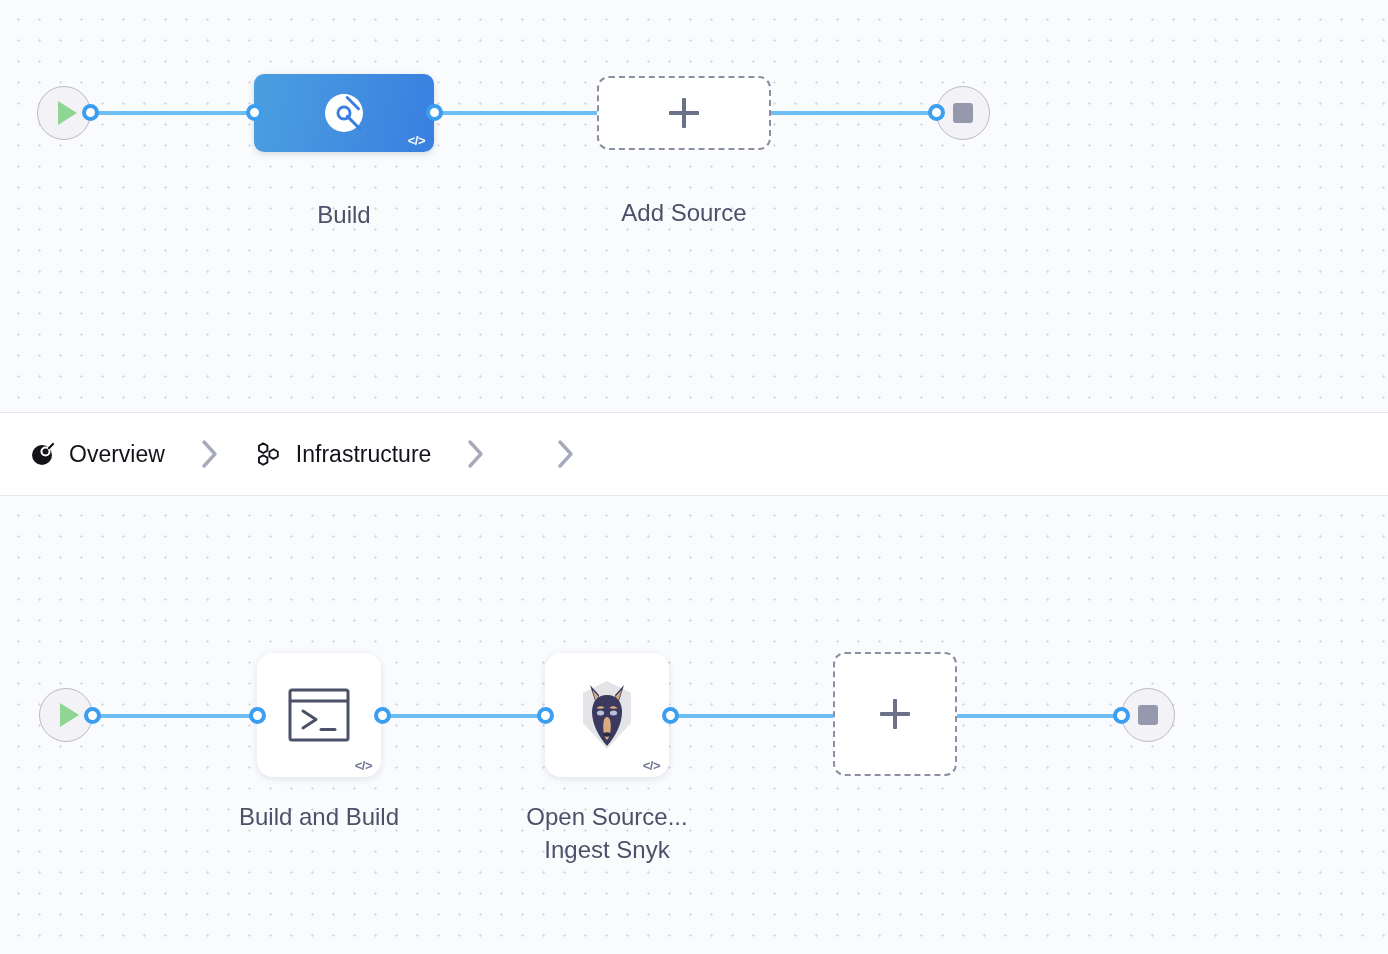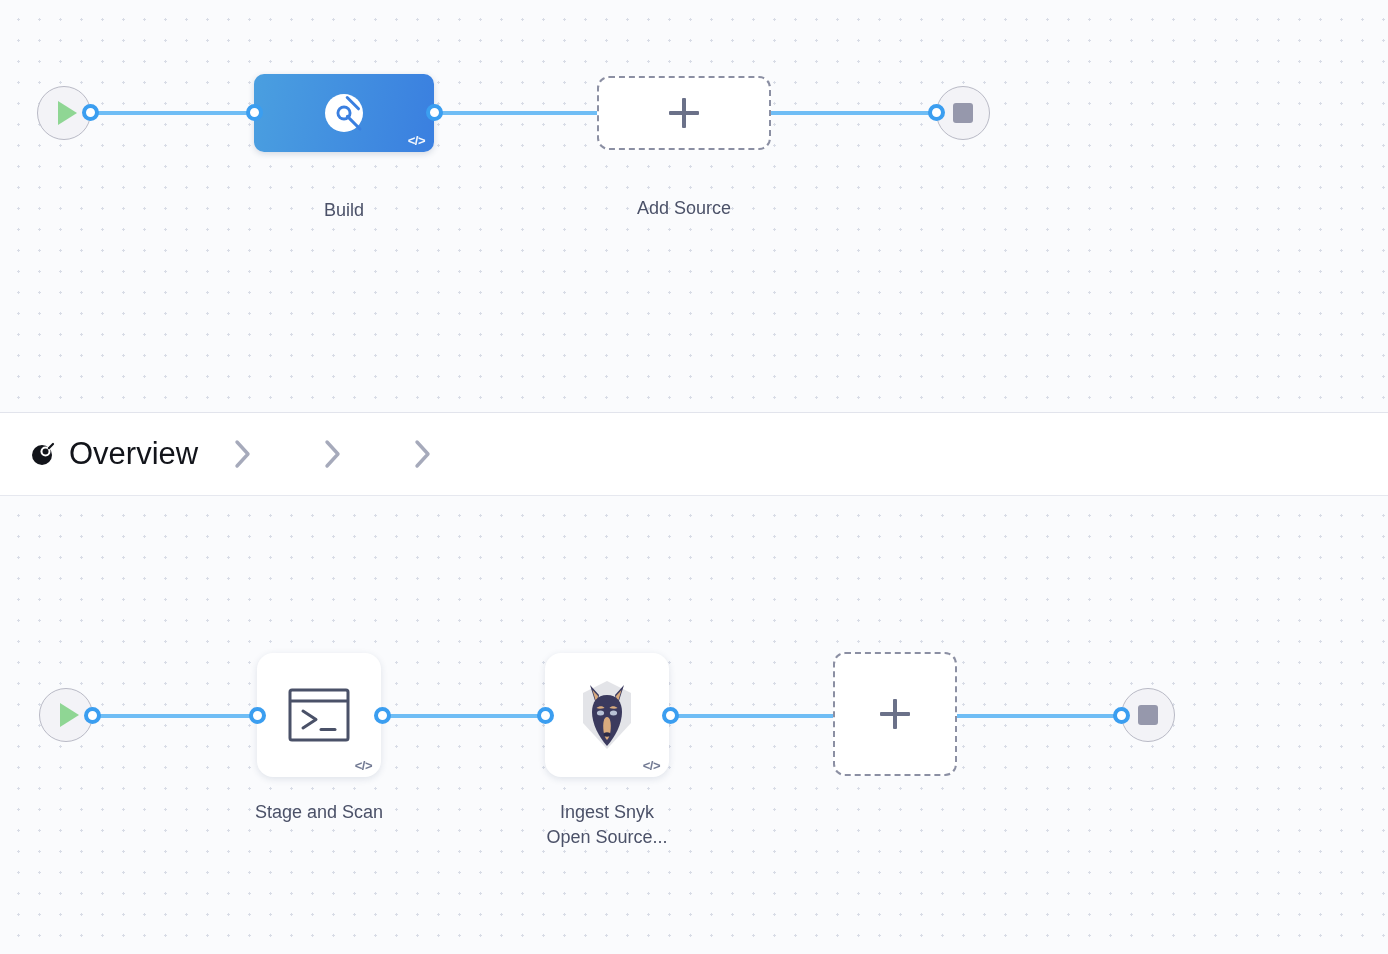--- a/index.html
+++ b/index.html
@@ -143,21 +143,21 @@
   .step-icon {
     position: absolute;
     left: 50%; top: 50%;
     transform: translate(-50%, -50%);
   }
 
   
   .node-label {
     position: absolute;
     text-align: center;
-    font-size: 18px;
+    font-size: 24px;
     color: #4b5168;
     line-height: 1.38;
     z-index: 3;
   }
 
   
   .tabbar {
     position: absolute;
     top: 412px;
     left: 0;
@@ -173,21 +173,21 @@
   }
   .tab {
     display: flex;
     align-items: center;
     gap: 13px;
     height: 84px;
     position: relative;
     cursor: pointer;
   }
   .tab-label {
-    font-size: 31px;
+    font-size: 23px;
     color: #12141a;
     white-space: nowrap;
   }
   .tab.active .tab-label { font-weight: 700; }
   .tab.active::after {
     content: "";
     position: absolute;
     left: 0; right: 0;
     bottom: 0;
     height: 5px;
@@ -256,20 +256,32 @@
       </span>
       <span class="tab-label">Overview</span>
     </div>
 
     <span class="chev">
       <svg width="22" height="34" viewBox="0 0 22 34">
         <path fill="none" stroke="#a6aabb" stroke-width="3.4" stroke-linecap="round" stroke-linejoin="round" d="M5 5 L16 17 L5 29"></path>
       </svg>
     </span>
 
+    <div class="tab">
+      <span class="tab-ico">
+        <svg width="28" height="28" viewBox="0 0 28 28">
+          <g fill="none" stroke="#12141a" stroke-width="1.9" stroke-linejoin="round">
+            <path d="M8.2 3.4 L12.4 5.8 L12.4 10.6 L8.2 13 L4 10.6 L4 5.8 Z"></path>
+            <path d="M8.2 15.2 L12.4 17.6 L12.4 22.4 L8.2 24.8 L4 22.4 L4 17.6 Z"></path>
+            <path d="M18.6 9.3 L22.8 11.7 L22.8 16.5 L18.6 18.9 L14.4 16.5 L14.4 11.7 Z"></path>
+          </g>
+        </svg>
+      </span>
+      <span class="tab-label">Infrastructure</span>
+    </div>
 
     <span class="chev">
       <svg width="22" height="34" viewBox="0 0 22 34">
         <path fill="none" stroke="#a6aabb" stroke-width="3.4" stroke-linecap="round" stroke-linejoin="round" d="M5 5 L16 17 L5 29"></path>
       </svg>
     </span>
 
 
     <span class="chev">
       <svg width="22" height="34" viewBox="0 0 22 34">
@@ -295,21 +307,21 @@
       <svg class="step-icon" width="62" height="54" viewBox="0 0 62 54">
         <rect x="2" y="2" width="58" height="50" rx="2" fill="none" stroke="#4a5168" stroke-width="3"></rect>
         <path stroke="#4a5168" stroke-width="3" d="M2 13 H60"></path>
         <path fill="none" stroke="#4a5168" stroke-width="3" stroke-linecap="round" stroke-linejoin="round" d="M15 23 L28 31.5 L15 40"></path>
         <path stroke="#4a5168" stroke-width="3" stroke-linecap="round" d="M33 41.5 H47"></path>
       </svg>
       <div class="code-badge dark">&lt;/&gt;</div>
     </div>
     <div class="dot" style="left:249px; top:211px;"></div>
     <div class="dot" style="left:374px; top:211px;"></div>
-    <div class="node-label" style="left:217px; top:304px; width:204px;">Stage and Scan</div>
+    <div class="node-label" style="left:217px; top:304px; width:204px;">Build and Build</div>
 
     <div class="step-node" style="left:545px; top:157px;">
       <svg class="step-icon" width="62" height="72" viewBox="0 0 62 72">
 
         <path fill="#e3e4e8" d="M31 2 L55 14 L55 44 L31 70 L7 44 L7 14 Z"></path>
 
         <path fill="#3b3a5e" d="M14 6 L21 28 L23 16 Z"></path>
         <path fill="#3b3a5e" d="M48 6 L41 28 L39 16 Z"></path>
         <path fill="#d9ab7e" d="M16.5 11 L21 26 L22 17 Z"></path>
         <path fill="#d9ab7e" d="M45.5 11 L41 26 L40 17 Z"></path>
@@ -324,22 +336,22 @@
 
         <path fill="#d9ab7e" d="M31 38 C34 38 35.5 44 34.5 52 C33.5 58 32 60 31 61 C30 60 28.5 58 27.5 52 C26.5 44 28 38 31 38 Z"></path>
 
         <ellipse cx="31" cy="55.5" rx="3.4" ry="2.2" fill="#2c2b47"></ellipse>
       </svg>
       <div class="code-badge dark">&lt;/&gt;</div>
     </div>
     <div class="dot" style="left:537px; top:211px;"></div>
     <div class="dot" style="left:662px; top:211px;"></div>
     <div class="node-label" style="left:505px; top:304px; width:204px;">
+      <div>Open Source...</div>
       <div>Ingest Snyk</div>
-      <div>Open Source...</div>
     </div>
 
     <div class="add-node" style="left:833px; top:156px; width:124px; height:124px;">
       <div class="plus"></div>
     </div>
 
     <div class="terminal" style="left:1121px; top:192px;">
       <div class="stop-sq"></div>
     </div>
     <div class="dot" style="left:1113px; top:211px;"></div>

